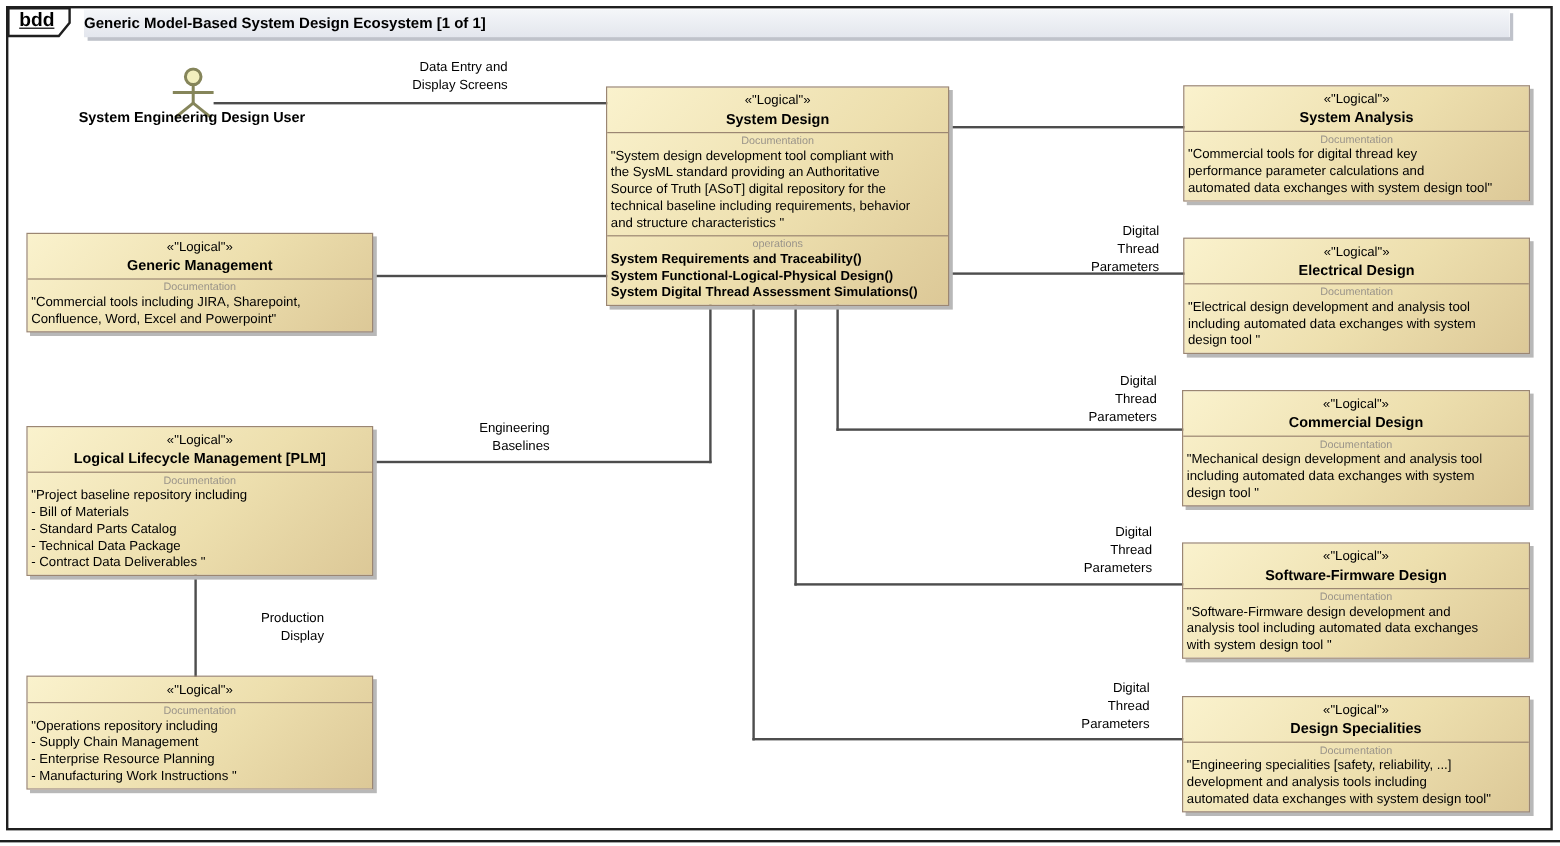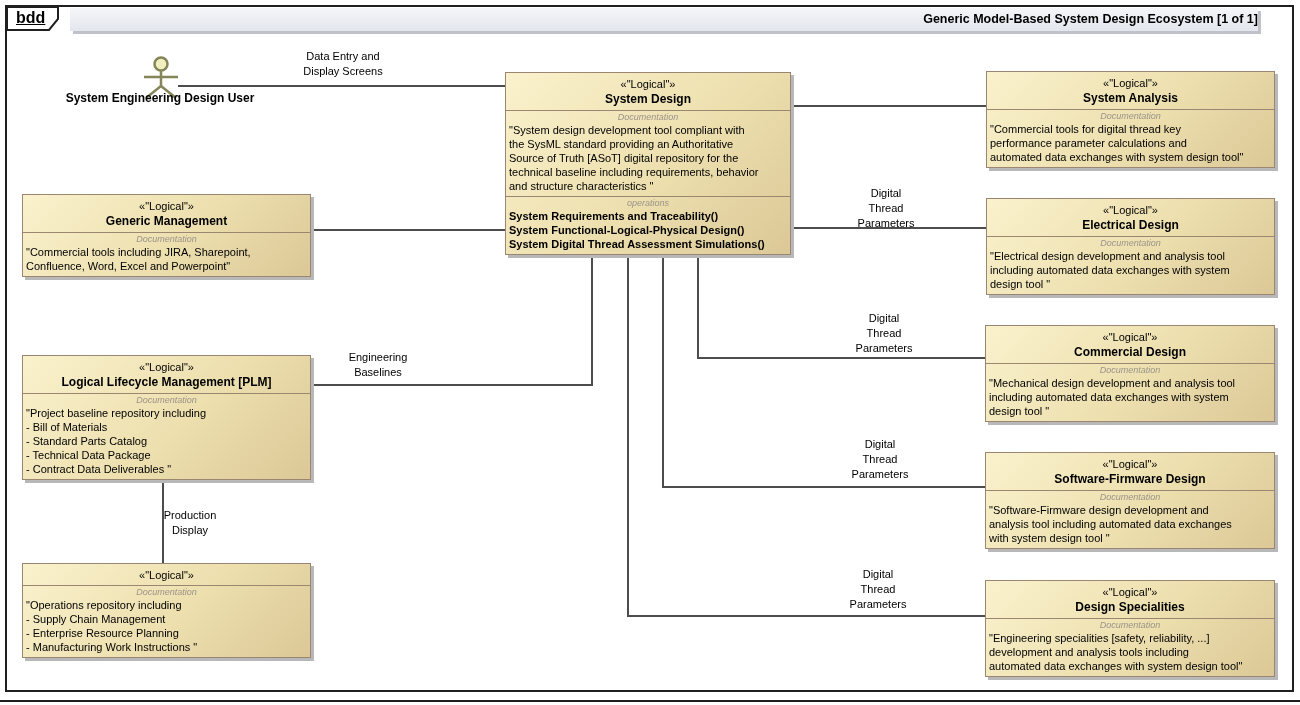--- a/index.html
+++ b/index.html
@@ -6,57 +6,57 @@
   #canvas{position:relative;width:1300px;height:705px;background:#ffffff;overflow:hidden;
           font-family:"Liberation Sans",sans-serif;color:#000;}
   
   #frame{position:absolute;left:5px;top:5px;width:1285px;height:683px;border:2px solid #1f1f1f;}
   #bottom-edge{position:absolute;left:0;top:700px;width:1300px;height:2px;background:#1f1f1f;}
   #bdd-tab{position:absolute;left:6px;top:6px;width:54px;height:26px;}
   #bdd-label{position:absolute;left:16px;top:9px;font-size:16px;font-weight:bold;text-decoration:underline;}
   
   #title-bar{position:absolute;left:70px;top:8px;width:1188px;height:23px;
              background:linear-gradient(to bottom,#f4f6f9,#e3e6ed);
-             box-shadow:3px 3px 0 #bfc2ca;text-align:right;line-height:23px;
+             box-shadow:3px 3px 0 #bfc2ca;text-align:left;line-height:23px;
              font-size:12.5px;font-weight:bold;}
   
   .cn{position:absolute;background:#4d4d4d;}
   #cn-actor{left:178px;top:85px;width:330px;height:2px;}
   #cn-pm{left:300px;top:229px;width:210px;height:2px;}
   #cn-sa{left:785px;top:105px;width:205px;height:2px;}
   #cn-ed{left:785px;top:227px;width:205px;height:2px;}
   #cn-plm-v{left:591px;top:245px;width:2px;height:141px;}
   #cn-plm-h{left:302px;top:384px;width:291px;height:2px;}
   #cn-ds-v{left:627px;top:245px;width:2px;height:372px;}
   #cn-ds-h{left:627px;top:615px;width:363px;height:2px;}
   #cn-sfd-v{left:662px;top:245px;width:2px;height:243px;}
   #cn-sfd-h{left:662px;top:486px;width:328px;height:2px;}
   #cn-md-v{left:697px;top:245px;width:2px;height:114px;}
   #cn-md-h{left:697px;top:357px;width:293px;height:2px;}
   #cn-po{left:162px;top:470px;width:2px;height:98px;}
   
-  .lbl{position:absolute;font-size:11px;line-height:15px;text-align:center;white-space:pre-line;}
+  .lbl{position:absolute;font-size:11px;line-height:15px;text-align:right;white-space:pre-line;}
   #lb-data-entry{left:263px;top:49px;width:160px;}
   #lb-dtp-1{left:806px;top:186px;width:160px;}
   #lb-dtp-2{left:804px;top:311px;width:160px;}
   #lb-dtp-3{left:800px;top:437px;width:160px;}
   #lb-dtp-4{left:798px;top:567px;width:160px;}
   #lb-eng{left:298px;top:350px;width:160px;}
   #lb-prod{left:110px;top:508px;width:160px;}
   #lb-actor{left:18px;top:91px;width:284px;text-align:center;font-size:12px;font-weight:bold;}
   #actor-svg{position:absolute;left:138px;top:56px;}
   
   .block{position:absolute;border:1px solid #9b8672;
          background:linear-gradient(135deg,#faf2cd 0%,#eddfae 55%,#dcc897 100%);
          box-shadow:3px 3px 0 #b8b8b8;}
   .b-head{padding:4px 4px 3px 4px;text-align:center;}
   .b-st{font-size:11px;line-height:14px;}
   .b-nm{font-size:12px;line-height:16px;font-weight:bold;}
   .b-comp{border-top:1px solid #9b8672;padding:1px 3px 3px 3px;}
-  .c-lbl{font-size:9px;line-height:11px;color:#9a948a;font-style:italic;text-align:center;}
+  .c-lbl{font-size:9px;line-height:11px;color:#9a948a;text-align:center;}
   .c-txt{font-size:11px;line-height:14px;white-space:pre-line;}
   .c-txt.ops{font-weight:bold;}
   #b-project-management{left:22px;top:194px;width:287px;}
   #b-plm{left:22px;top:355px;width:287px;}
   #b-production-operations{left:22px;top:563px;width:287px;}
   #b-system-design{left:505px;top:72px;width:284px;}
   #b-system-analysis{left:986px;top:71px;width:287px;}
   #b-electrical-design{left:986px;top:198px;width:287px;}
   #b-mechanical-design{left:985px;top:325px;width:288px;}
   #b-software-firmware{left:985px;top:452px;width:288px;}

